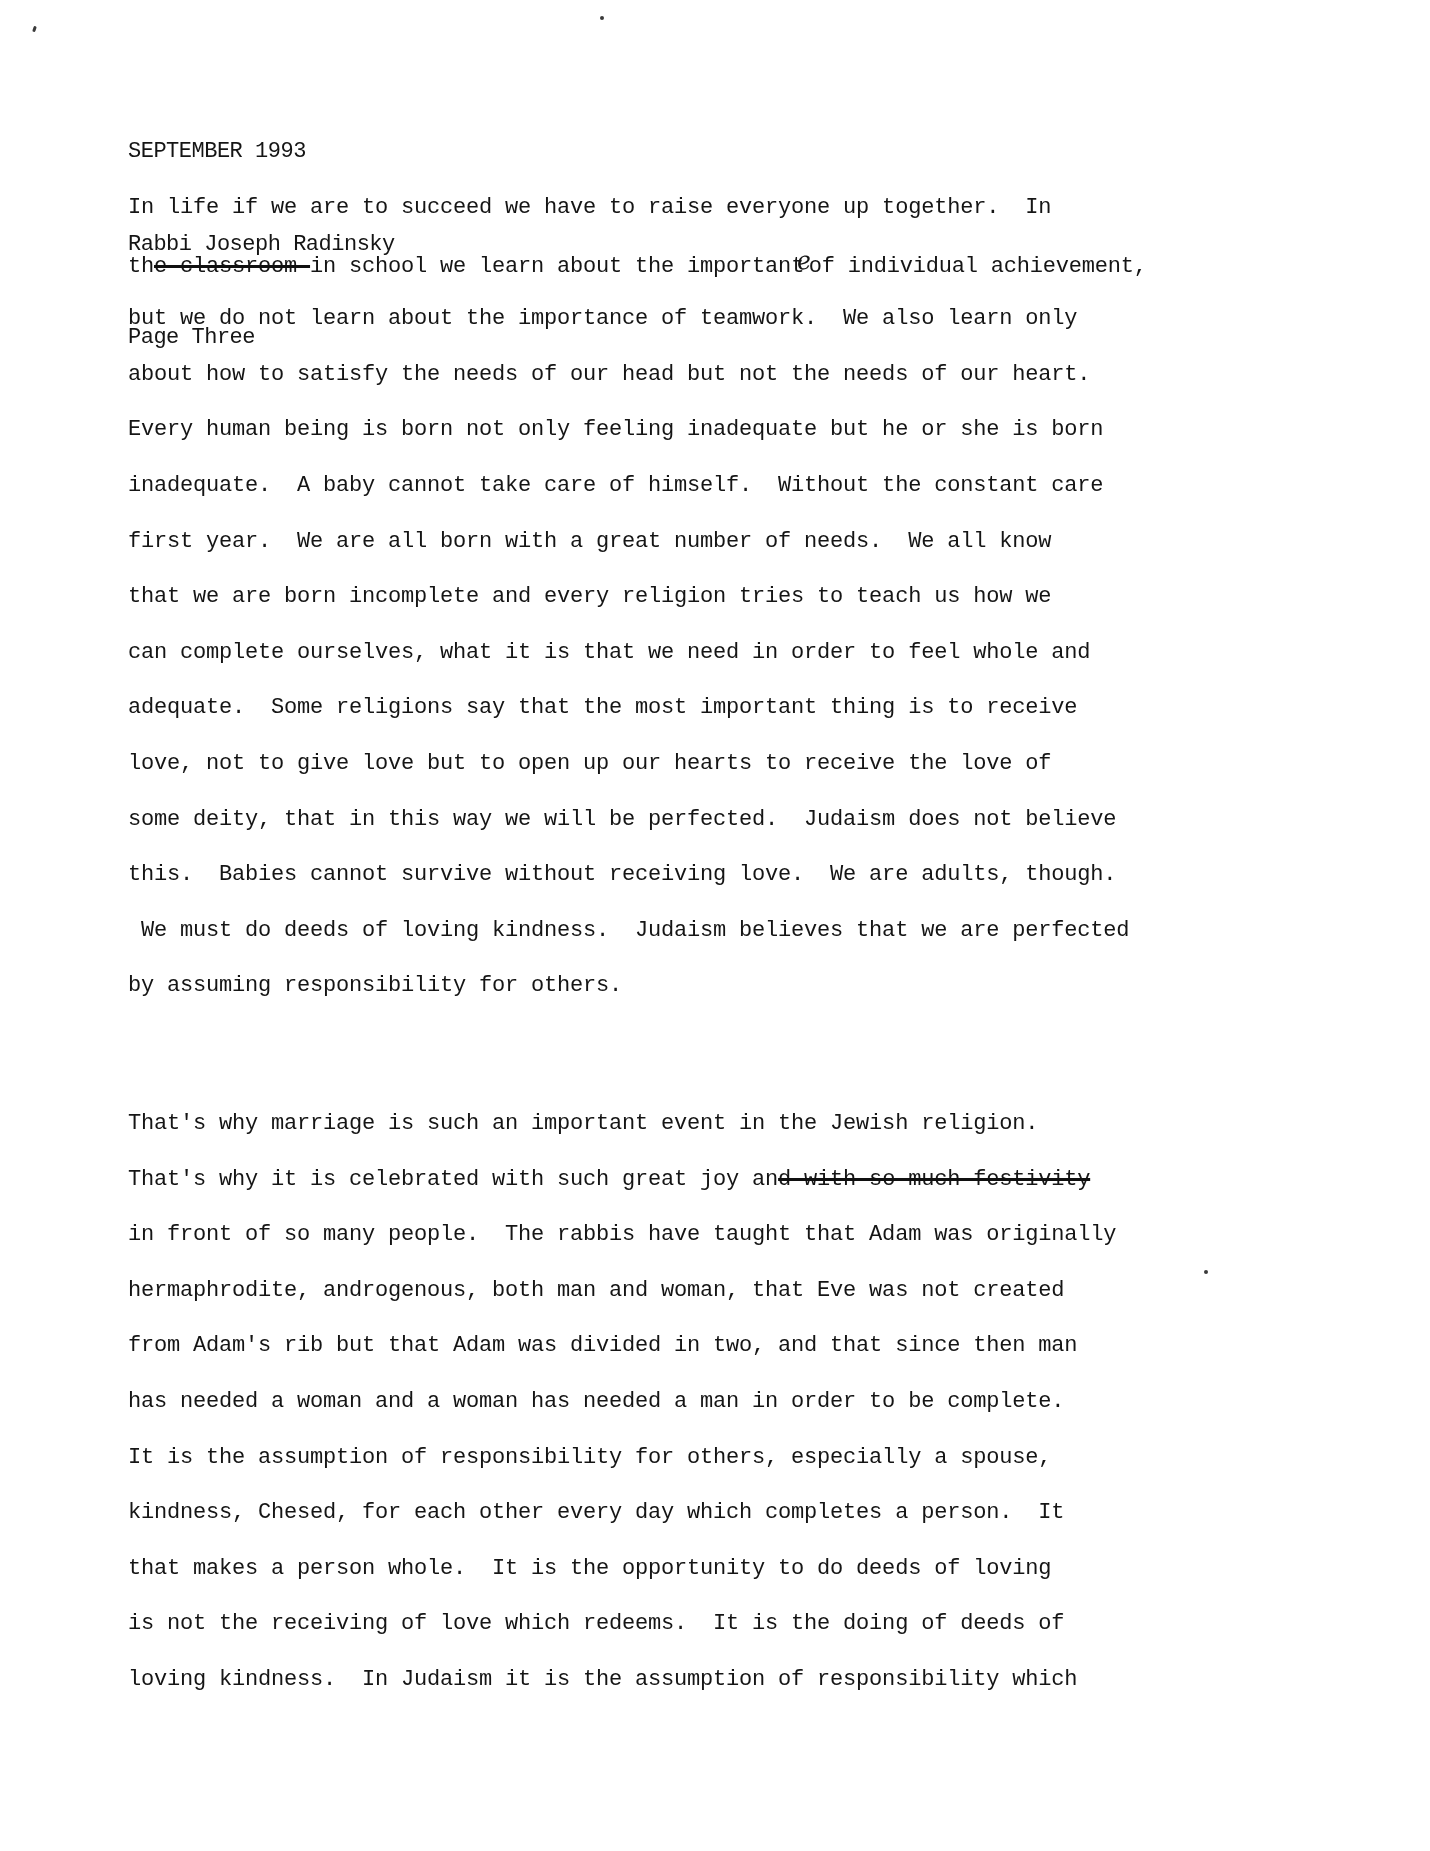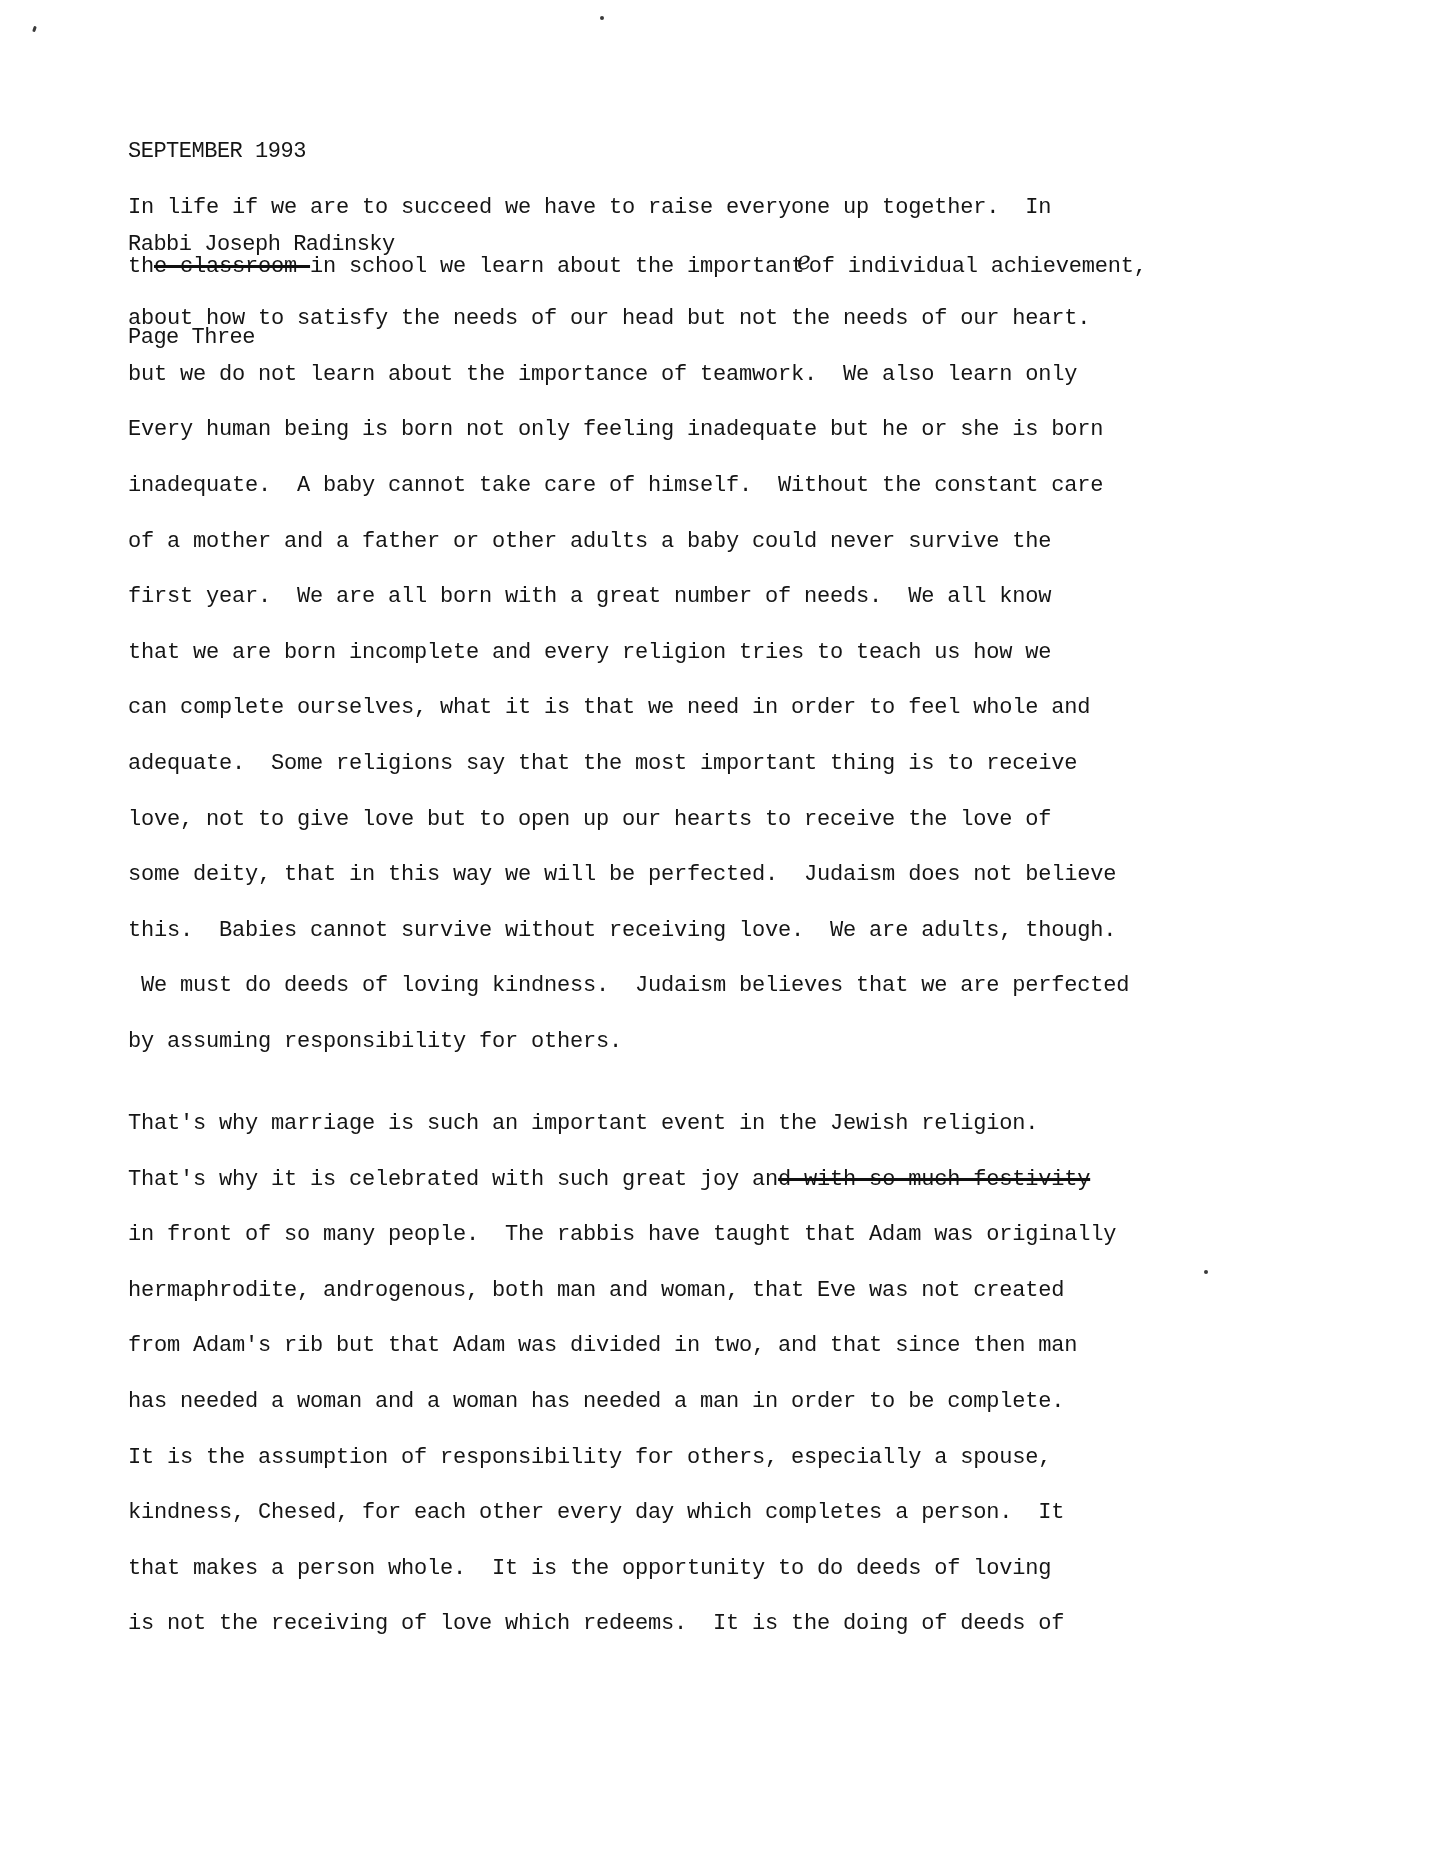--- a/index.html
+++ b/index.html
@@ -74,25 +74,24 @@
 
   <div class="header-block">
     <div>SEPTEMBER 1993</div>
     <div>Rabbi Joseph Radinsky</div>
     <div>Page Three</div>
   </div>
 
   <div class="para" id="paragraph-0">
       <div class="line"><span>In life if we are to succeed we have to raise everyone up together.  In</span></div>
       <div class="line"><span>th</span><span class="strike">e classroom </span><span>in school we learn about the important</span><span class="hand">e</span><span>of individual achievement,</span></div>
+      <div class="line"><span>but we do not learn about the importance of teamwork.  We also learn only</span></div>
       <div class="line"><span>about how to satisfy the needs of our head but not the needs of our heart.</span></div>
-      <div class="line"><span>but we do not learn about the importance of teamwork.  We also learn only</span></div>
       <div class="line"><span>Every human being is born not only feeling inadequate but he or she is born</span></div>
       <div class="line"><span>inadequate.  A baby cannot take care of himself.  Without the constant care</span></div>
-      <div class="line"><span>of a mother and a father or other adults a baby could never survive the</span></div>
       <div class="line"><span>first year.  We are all born with a great number of needs.  We all know</span></div>
       <div class="line"><span>that we are born incomplete and every religion tries to teach us how we</span></div>
       <div class="line"><span>can complete ourselves, what it is that we need in order to feel whole and</span></div>
       <div class="line"><span>adequate.  Some religions say that the most important thing is to receive</span></div>
       <div class="line"><span>love, not to give love but to open up our hearts to receive the love of</span></div>
       <div class="line"><span>some deity, that in this way we will be perfected.  Judaism does not believe</span></div>
       <div class="line"><span>this.  Babies cannot survive without receiving love.  We are adults, though.</span></div>
       <div class="line"><span> We must do deeds of loving kindness.  Judaism believes that we are perfected</span></div>
       <div class="line"><span>by assuming responsibility for others.</span></div>
     </div>
@@ -100,15 +99,16 @@
       <div class="line"><span>That's why marriage is such an important event in the Jewish religion.</span></div>
       <div class="line"><span>That's why it is celebrated with such great joy an</span><span class="strike">d with so much festivity</span></div>
       <div class="line"><span>in front of so many people.  The rabbis have taught that Adam was originally</span></div>
       <div class="line"><span>hermaphrodite, androgenous, both man and woman, that Eve was not created</span></div>
       <div class="line"><span>from Adam's rib but that Adam was divided in two, and that since then man</span></div>
       <div class="line"><span>has needed a woman and a woman has needed a man in order to be complete.</span></div>
       <div class="line"><span>It is the assumption of responsibility for others, especially a spouse,</span></div>
       <div class="line"><span>kindness, Chesed, for each other every day which completes a person.  It</span></div>
       <div class="line"><span>that makes a person whole.  It is the opportunity to do deeds of loving</span></div>
       <div class="line"><span>is not the receiving of love which redeems.  It is the doing of deeds of</span></div>
+      <div class="line"><span>loving kindness.  In Judaism it is the assumption of responsibility which</span></div>
     </div>
 
 </div>
 
 </body></html>

